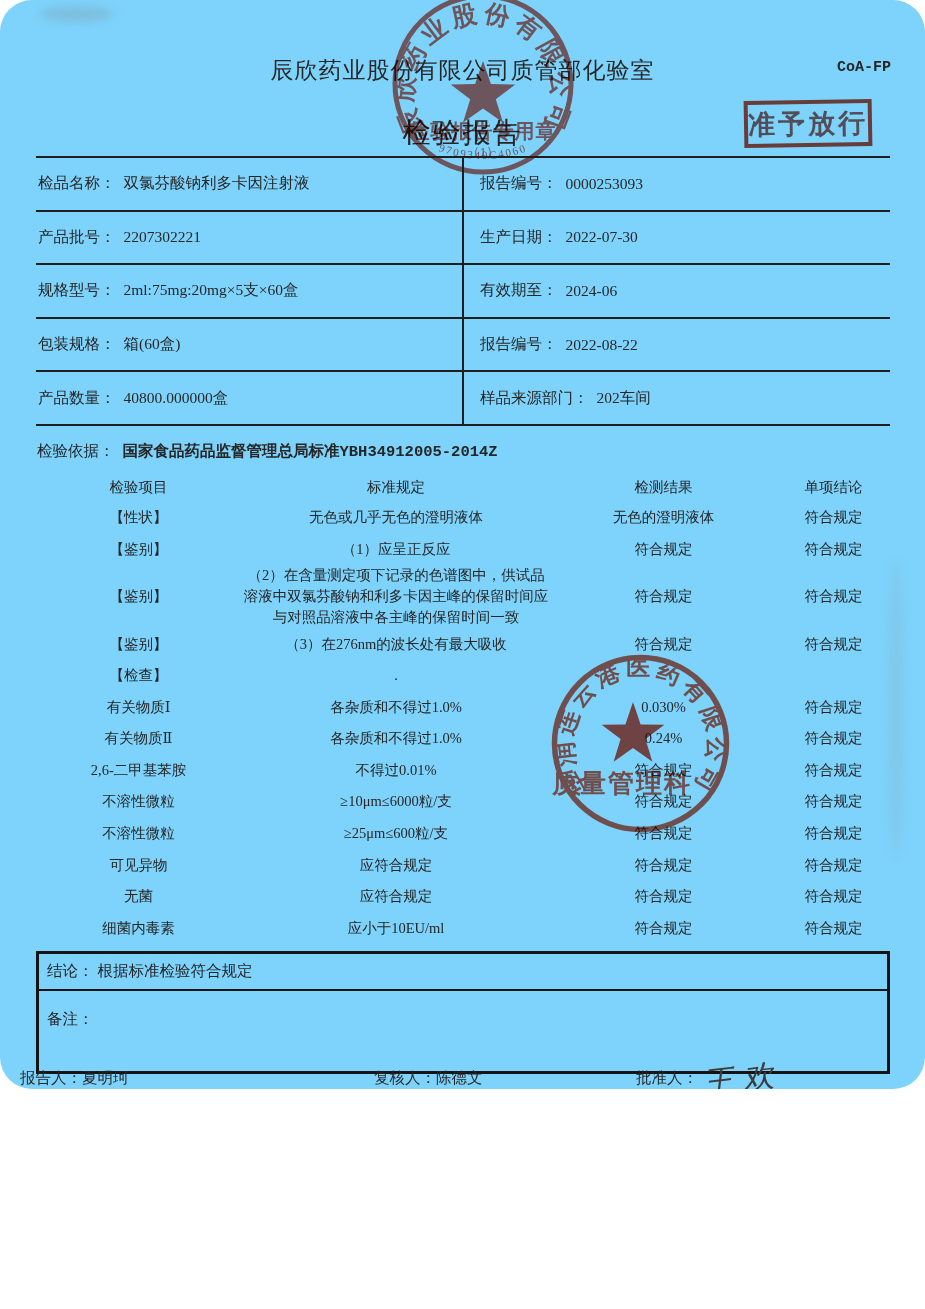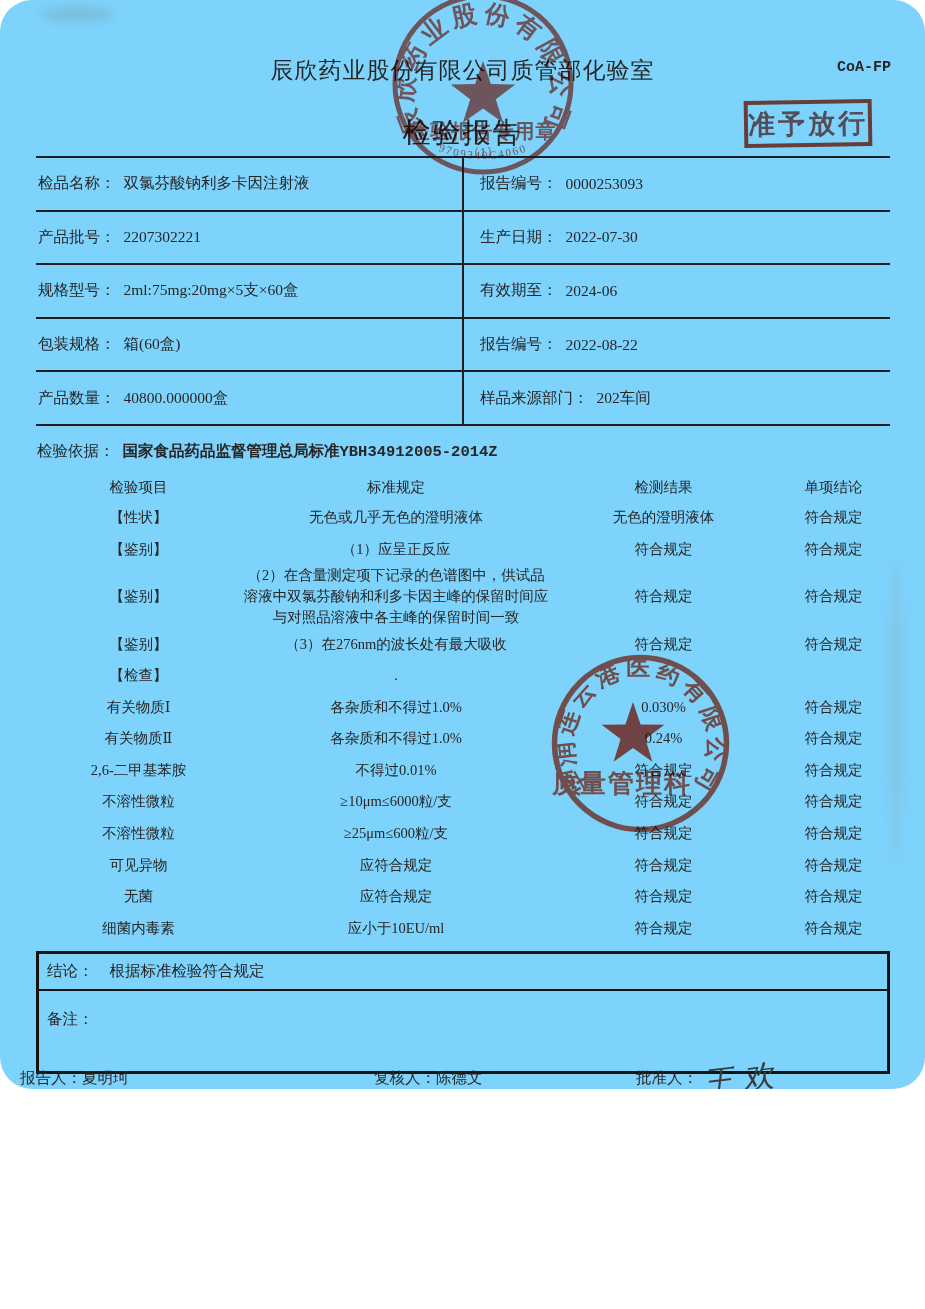--- a/index.html
+++ b/index.html
@@ -41,21 +41,21 @@
   
   .results{position:absolute;left:36px;top:473px;width:855px;display:grid;grid-template-columns:205px 310px 225px 115px;}
   .rc{display:flex;align-items:center;justify-content:center;text-align:center;
       font-size:14.5px;min-height:31.6px;line-height:1.45;padding:0 1px;box-sizing:border-box;}
   .rhead{min-height:29px;}
 
   
   .concl{position:absolute;left:36px;top:951px;width:848px;border:3px solid #141414;background:transparent;}
   .concl-row1{border-bottom:2px solid #141414;padding:7px 8px;font-size:15.5px;}
   .concl-row2{padding:18px 8px;font-size:15.5px;height:44px;}
-  .concl .lbl{margin-right:16px;}
+  .concl .lbl{margin-right:4px;}
 
   
   .sig{position:absolute;top:1068px;font-size:15.5px;white-space:nowrap;}
   #sig-reporter{left:20px;}
   #sig-reviewer{left:374px;}
   #sig-approver{left:636px;}
   .signature{
     position:absolute;left:702px;top:1058px;font-size:31px;color:#3c3c3c;
     font-style:italic;transform:rotate(-7deg);letter-spacing:10px;
     font-family:"DejaVu Serif",serif;font-weight:300;

